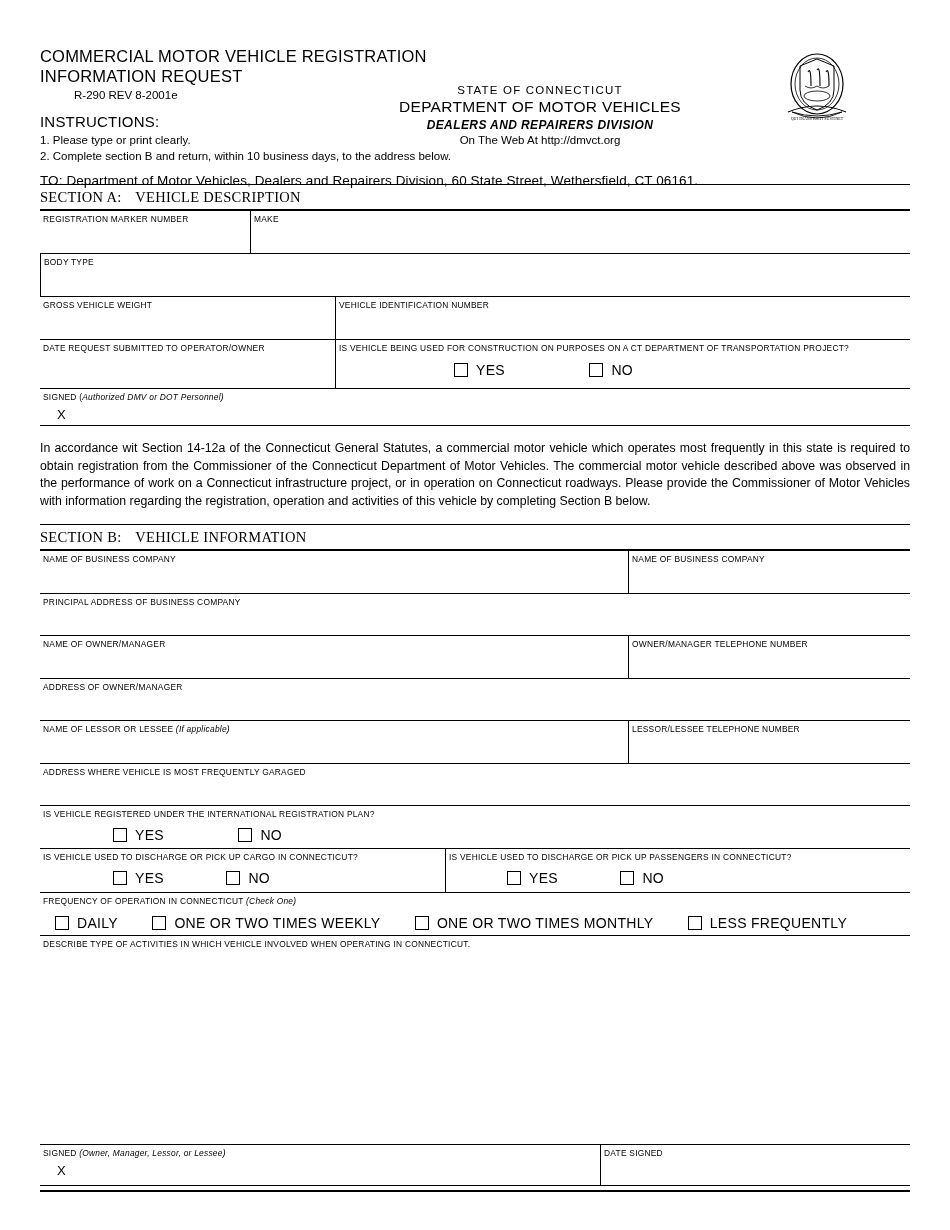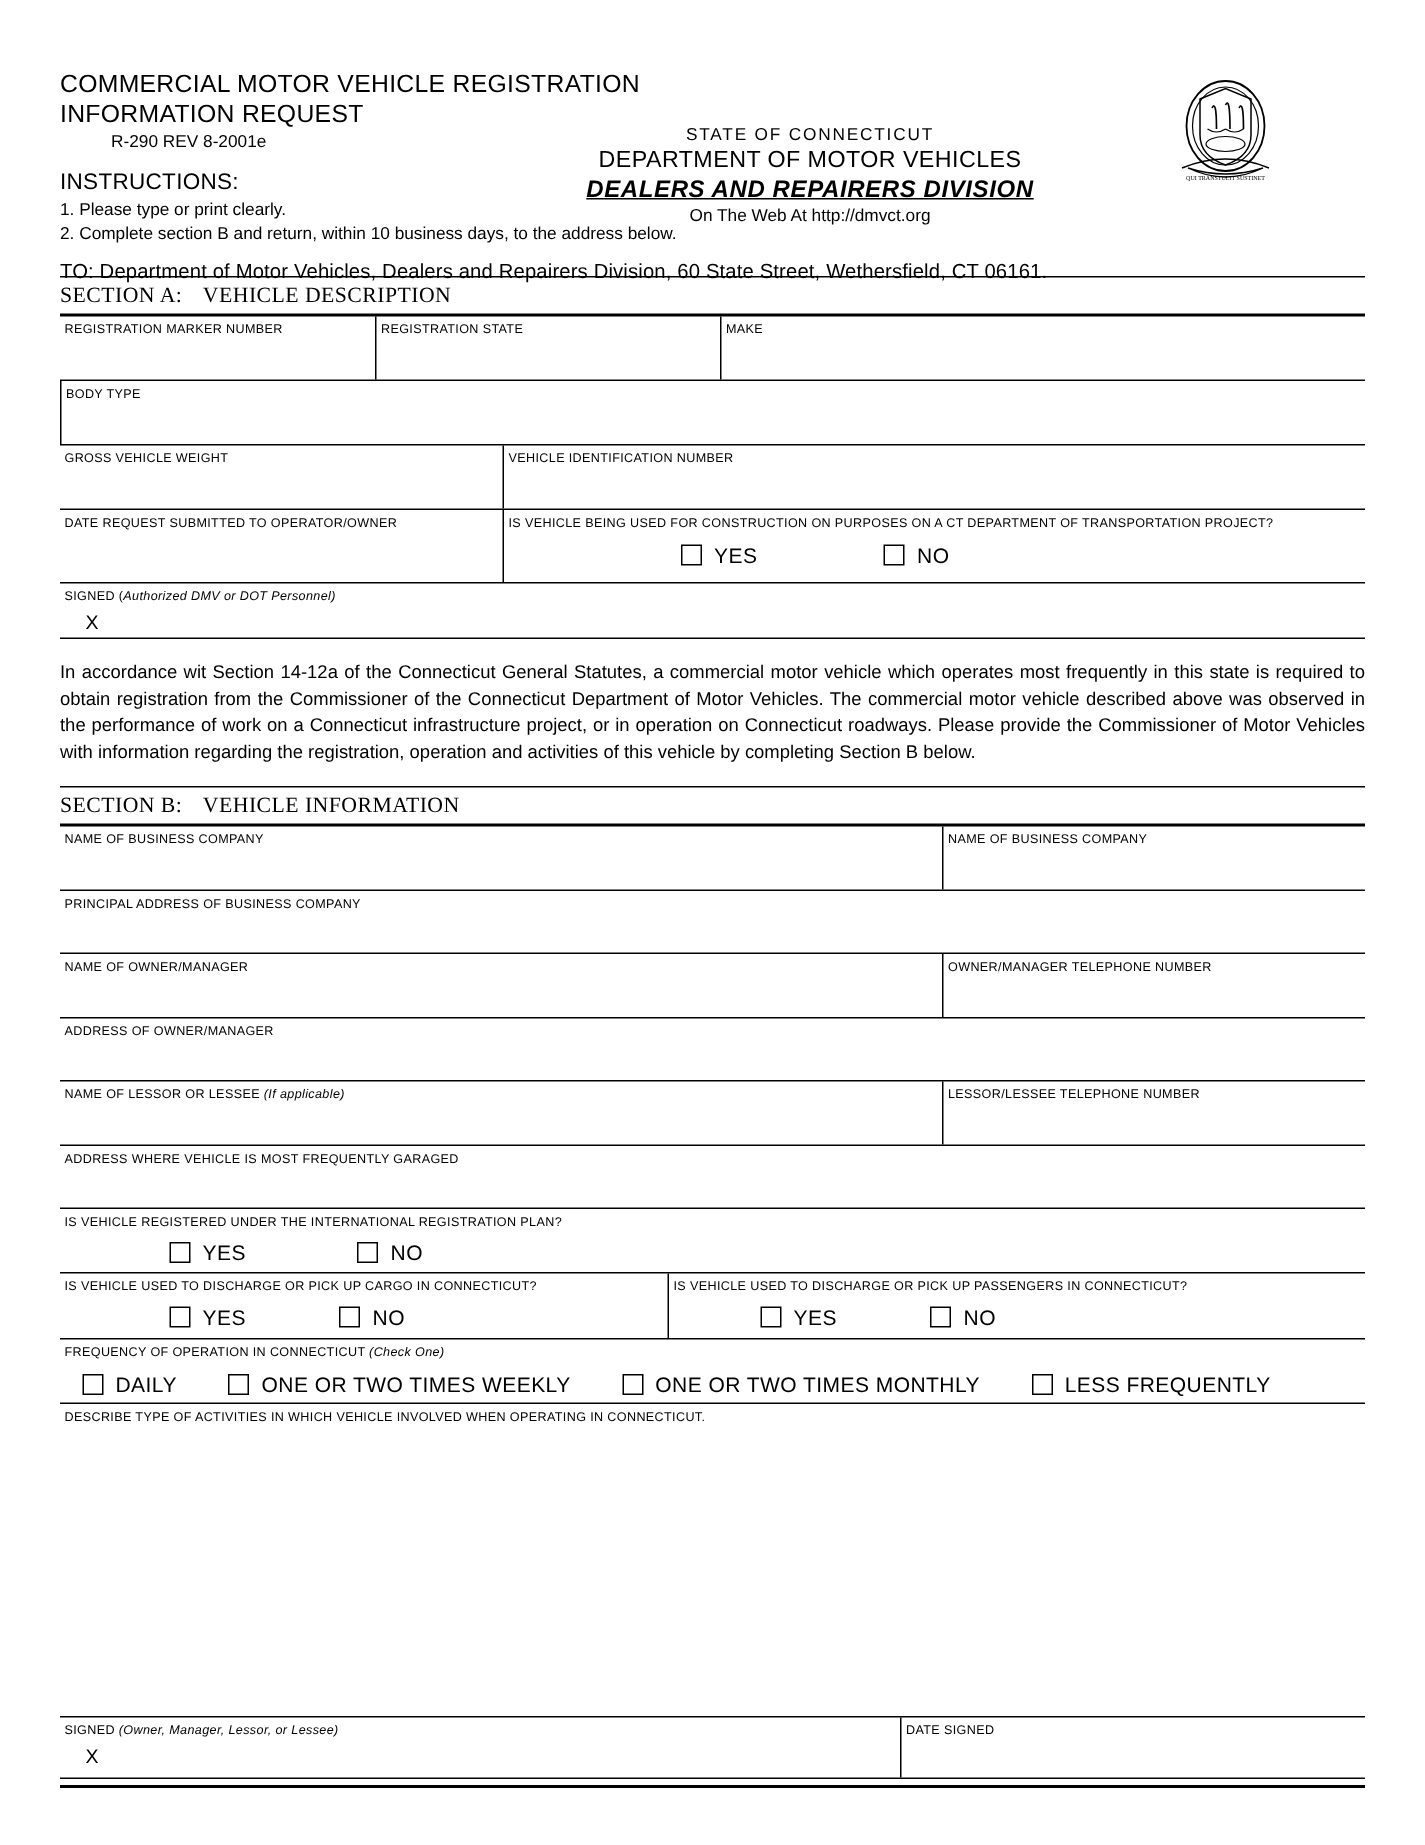--- a/index.html
+++ b/index.html
@@ -71,26 +71,25 @@
   .state-line1 {
     font-size: 11.5px;
     letter-spacing: 1.2px;
   }
   .state-line2 {
     font-size: 15.5px;
     letter-spacing: 0.3px;
     margin-top: 2px;
   }
   .state-line3 {
-    font-size: 16px;
+    font-size: 12px;
     font-style: italic;
     font-weight: bold;
     letter-spacing: 0.4px;
     margin-top: 2px;
-    text-decoration: underline;
   }
   .state-line4 {
     font-size: 11.5px;
     margin-top: 2px;
   }
 
   .seal {
     position: absolute;
     left: 738px;
     top: 4px;
@@ -210,23 +209,20 @@
 
     <div class="section-bar thickline">
       <span class="sec-label">SECTION A:</span>
       <span>VEHICLE DESCRIPTION</span>
     </div>
 
     <div class="row">
       <div class="cell tall" style="width:210px">
         <div class="lbl">REGISTRATION MARKER NUMBER</div>
       </div>
-      <div class="cell tall bl" style="width:230px">
-        <div class="lbl">REGISTRATION STATE</div>
-      </div>
       <div class="cell tall bl" style="width:430px">
         <div class="lbl">MAKE</div>
       </div>
     </div>
 
     <div class="row">
       <div class="cell tall bl" style="width:575px">
         <div class="lbl">BODY TYPE</div>
       </div>
     </div>

